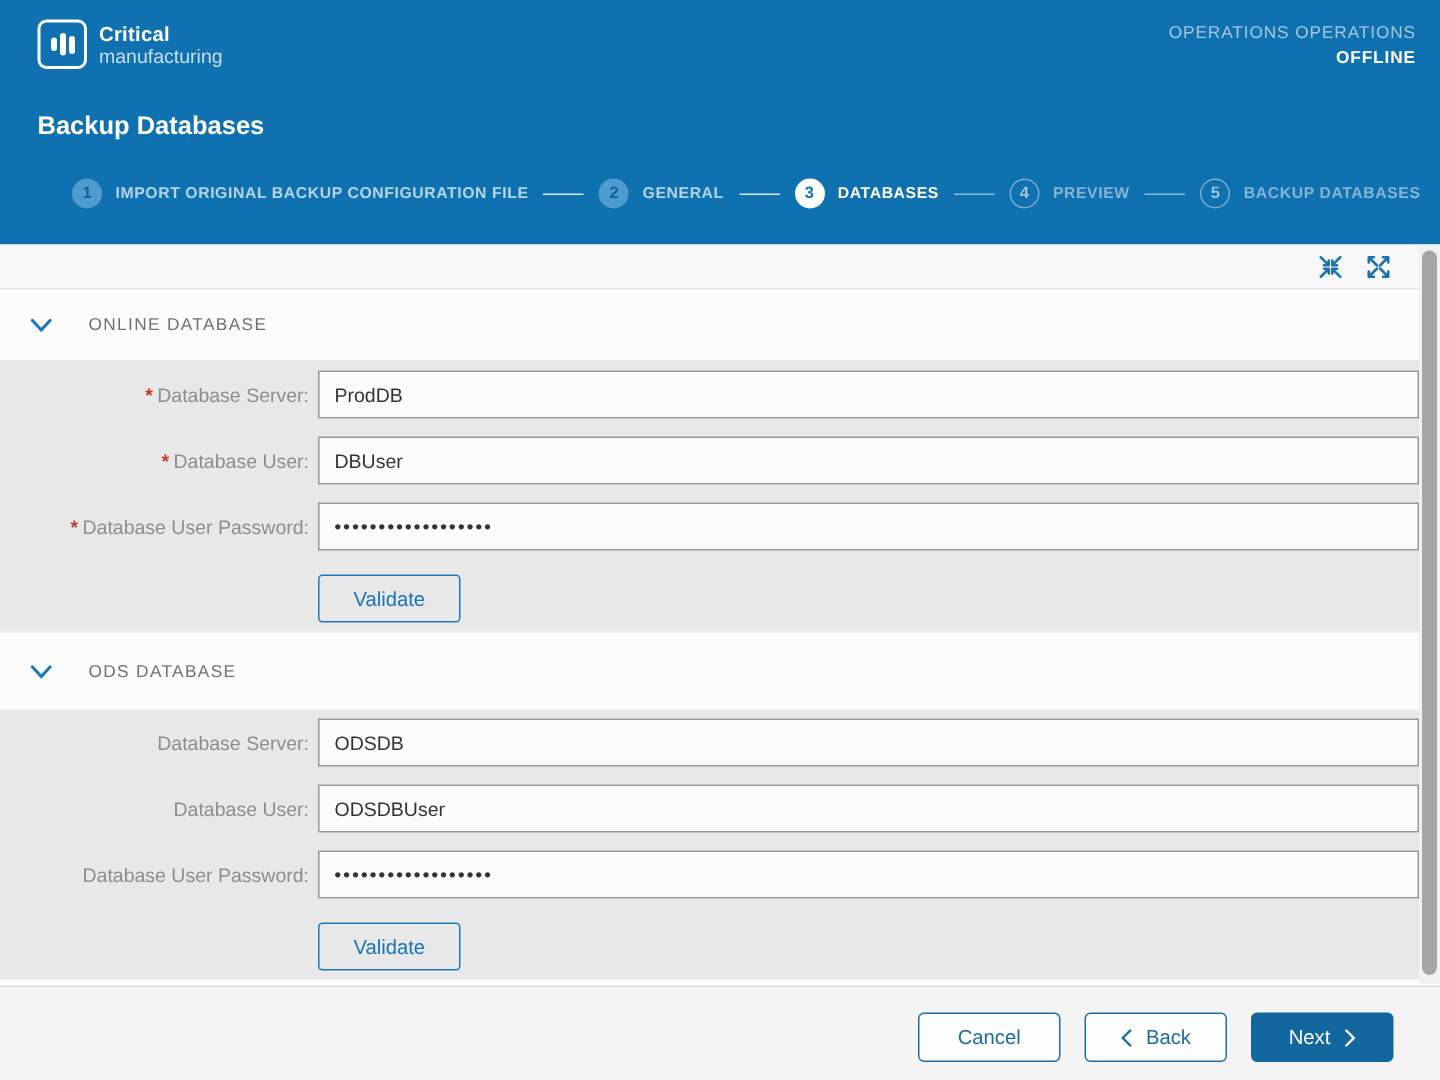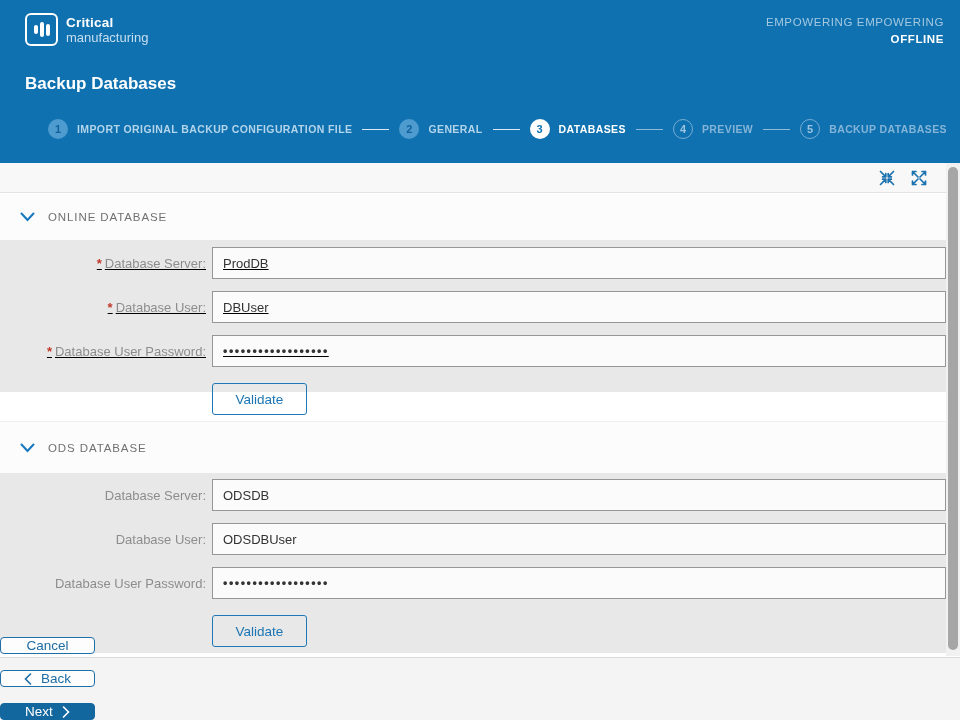--- a/index.html
+++ b/index.html
@@ -58,24 +58,24 @@
   }
   .tool-icon { width:18px; height:18px; cursor:pointer; display:block; }
 
   .section-head {
     position:absolute; left:0; width:960px; background:#fcfcfc;
     display:flex; align-items:center; padding-left:20px;
   }
   .section-head.s1 { top:194px; height:46px; }
   .section-head.s2 { top:421px; height:52px; border-top:1px solid #f0f0f0; }
   .section-chevron { width:15px; height:10px; display:block; }
-  .section-title { margin-left:13px; font-size:11.5px; color:#707070; letter-spacing:.9px; }
+  .section-title { margin-left:24px; font-size:11.5px; color:#707070; letter-spacing:.9px; }
 
   .form-area { position:absolute; left:0; width:960px; background:#e8e8e8; }
-  .form-area.f1 { top:240px; height:152px; padding-top:7px;text-decoration:underline; }
+  .form-area.f1 { top:240px; height:181px; padding-top:7px; }
   .form-area.f2 { top:473px; height:180px; padding-top:6px; }
 
   .form-row { display:flex; align-items:center; height:32px; margin-bottom:12px; padding-right:14px; }
   .field-label {
     width:206px; flex:0 0 206px; text-align:right; font-size:13px; color:#8d8d8d;
     padding-right:0; white-space:nowrap;
   }
   .req { color:#c0392b; font-weight:700; margin-right:3px; }
   .field-input {
     flex:1; height:32px; margin-left:6px; border:1px solid #969696; background:#fbfbfb;
@@ -93,21 +93,21 @@
 
   
   .scrollbar { position:absolute; right:0; top:163px; width:14px; height:493px; background:#f1f1f1; }
   .scroll-thumb { position:absolute; left:2px; right:2px; top:4px; bottom:6px; background:#a6a6a6; border-radius:5px; }
 
   
   .footer {
     position:absolute; left:0; top:657px; width:960px; height:63px;
     background:#f4f4f4; border-top:1px solid #dadada;
     display:flex; align-items:flex-start; justify-content:flex-end; gap:16px;
-    padding-top:17px; padding-right:31px;flex-direction:column;
+    padding-top:17px; padding-right:31px;
   }
   .btn {
     height:33px; min-width:95px; padding:0 16px; border-radius:4px;
     border:1px solid #1e6ea7; background:#fdfdfd; color:#1c6ca3;
     font-size:13.5px; display:flex; align-items:center; justify-content:center; gap:9px;
     cursor:pointer; font-family:"Liberation Sans","DejaVu Sans",sans-serif;
   }
   .btn.primary { background:#13679f; border-color:#13679f; color:#ffffff; }
   .chev { display:block; }
 </style>
@@ -119,21 +119,21 @@
   <div class="topbar">
     <div class="logo-box">
       <span class="logo-bar b1"></span>
       <span class="logo-bar b2"></span>
       <span class="logo-bar b3"></span>
     </div>
     <div class="brand-text">
       <div class="brand-line1">Critical</div>
       <div class="brand-line2">manufacturing</div>
     </div>
-    <div class="tagline">EMPOWERING EMPOWERING</div>
+    <div class="tagline">OPERATIONS OPERATIONS</div>
     <div class="offline">OFFLINE</div>
 
     <div class="page-title">Backup Databases</div>
 
     <div class="stepper">
       <div class="step completed">
         <div class="step-circle">1</div>
         <div class="step-label">IMPORT ORIGINAL BACKUP CONFIGURATION FILE</div>
       </div>
       <div class="connector lit"></div>

